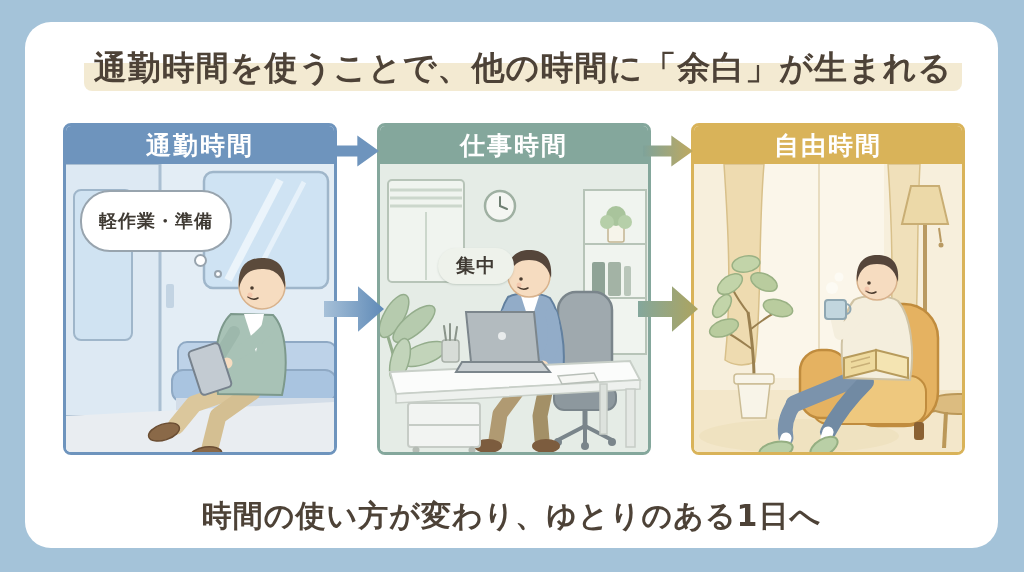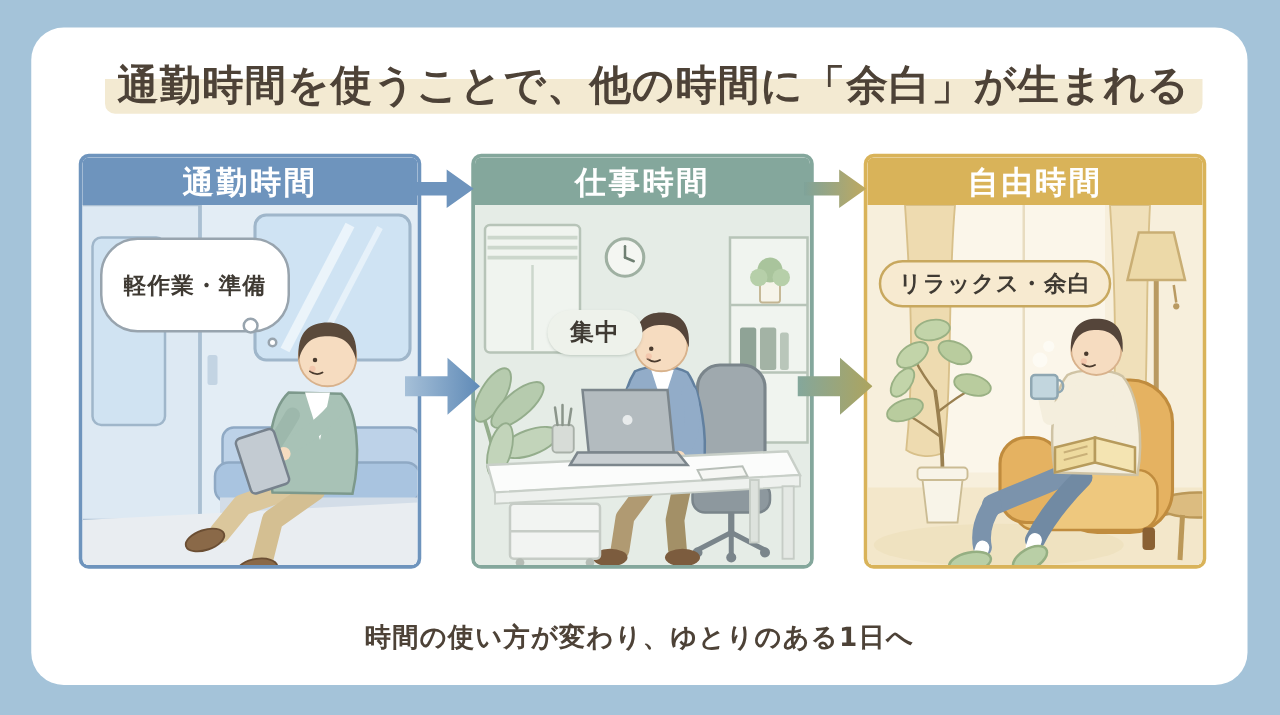--- a/index.html
+++ b/index.html
@@ -6,35 +6,35 @@
     --background:#a4c3d9; --card:#ffffff; --title-text:#4d4237; --title-highlight:#f3ead2;
     --commute-accent:#6e94bd; --work-accent:#84a79c; --free-accent:#d9b359;
     --commute-body:#e3edf5; --work-body:#e5ece6; --free-body:#f7efdc;
   }
   *{margin:0;padding:0;box-sizing:border-box;}
   html,body{width:1024px;height:572px;overflow:hidden;}
   body{background:var(--background);font-family:"DejaVu Sans","Liberation Sans",sans-serif;position:relative;}
   .card{position:absolute;left:25px;top:22px;width:973px;height:526px;background:var(--card);border-radius:26px;}
   .title{position:absolute;left:0;top:24px;width:100%;text-align:center;font-size:33px;font-weight:bold;color:var(--title-text);letter-spacing:1px;padding-left:23px;}
   .title span{background:linear-gradient(transparent 36%, var(--title-highlight) 36%);padding:0 10px 4px 10px;border-radius:8px;}
-  .footer{position:absolute;left:0;top:474px;width:100%;text-align:center;font-size:21px;font-weight:bold;color:var(--title-text);letter-spacing:1px;}
+  .footer{position:absolute;left:0;top:474px;width:100%;text-align:center;font-size:30px;font-weight:bold;color:var(--title-text);letter-spacing:1px;}
   .panel{position:absolute;top:101px;width:274px;height:332px;border-radius:8px;overflow:hidden;}
   .panel-header{height:38px;display:flex;align-items:center;justify-content:center;color:#fff;font-size:25px;font-weight:bold;letter-spacing:2px;}
   .panel-body{position:relative;height:288px;}
   .panel-commute{left:38px;border:3px solid var(--commute-accent);}
   .panel-commute .panel-header{background:var(--commute-accent);}
   .panel-commute .panel-body{background:var(--commute-body);}
   .panel-work{left:352px;border:3px solid var(--work-accent);}
   .panel-work .panel-header{background:var(--work-accent);font-family:Liberation Serif, serif;}
   .panel-work .panel-body{background:var(--work-body);}
   .panel-free{left:666px;border:3px solid var(--free-accent);}
   .panel-free .panel-header{background:var(--free-accent);}
   .panel-free .panel-body{background:var(--free-body);}
   .scene{position:absolute;left:0;top:0;width:100%;height:100%;}
-  .thought{position:absolute;left:14px;top:26px;width:152px;height:76px;background:#ffffff;border:2.5px solid #98a4ae;
+  .thought{position:absolute;left:14px;top:26px;width:152px;height:62px;background:#ffffff;border:2.5px solid #98a4ae;
     border-radius:30px;display:flex;align-items:center;justify-content:center;font-size:18px;font-weight:bold;color:#3f3a33;letter-spacing:1px;}
   .thought-dot{position:absolute;background:#ffffff;border:2px solid #98a4ae;border-radius:50%;}
   .thought-dot.d1{left:128px;top:90px;width:13px;height:13px;}
   .thought-dot.d2{left:148px;top:106px;width:8px;height:8px;}
   .badge{position:absolute;display:flex;align-items:center;justify-content:center;font-weight:bold;color:#3f3a33;letter-spacing:1px;}
   .badge-focus{left:58px;top:56px;padding:5px 18px;font-size:19px;background:#eef2eb;border-radius:18px;box-shadow:0 1px 2px rgba(100,120,105,.25);margin-top:28px;}
   .badge-relax{left:9px;top:44px;padding:5px 14px;font-size:18px;background:#f7ead0;border:2px solid #c8a85e;border-radius:19px;}
   .arrow{position:absolute;}
   .a12-top{left:304px;top:112px;width:50px;height:34px;}
   .a12-mid{left:299px;top:262px;width:60px;height:50px;}
@@ -253,23 +253,20 @@
             <path d="M182,186 L214,194 L214,214 L182,206 Z" fill="#f4e4b2" stroke="#b79b5c" stroke-width="2"></path>
             <path d="M157,198 L176,193 M157,204 L176,199" stroke="#c9b078" stroke-width="1.5"></path>
           </g>
           <circle cx="183" cy="116" r="20" fill="#f6dcc0" stroke="#d8b28c" stroke-width="1.5"></circle>
           <path d="M163,118 C161,97 172,91 183,91 C196,91 206,97 204,118 C200,104 193,100 183,100 C173,100 166,104 163,118 Z" fill="#55453a"></path>
           <circle cx="175" cy="119" r="1.8" fill="#4a3b2e"></circle>
           <path d="M172,127 Q177,131 182,128" stroke="#4a3b2e" stroke-width="1.5" fill="none" stroke-linecap="round"></path>
           <circle cx="173" cy="125" r="2.5" fill="#f2b9a0" opacity="0.6"></circle>
         </g>
       </svg>
-      <div class="badge badge-relax">
-          <span>リラックス・余白</span>
-        </div>
     </div>
   </div>
 
   <svg class="arrow a12-top" viewBox="0 0 60 44" preserveAspectRatio="none">
     <polygon points="0,15 34,15 34,2 60,22 34,42 34,29 0,29" fill="#6e94bd"></polygon>
   </svg>
   <svg class="arrow a12-mid" viewBox="0 0 60 44" preserveAspectRatio="none">
     <defs>
         <linearGradient id="gBlue" x1="0" y1="0" x2="1" y2="0">
       <stop offset="0" stop-color="#a6c0d8"></stop>

